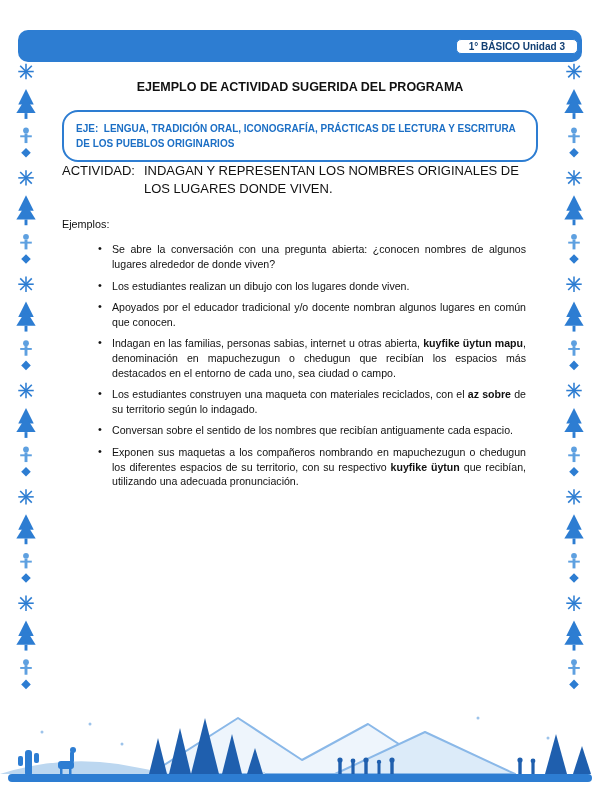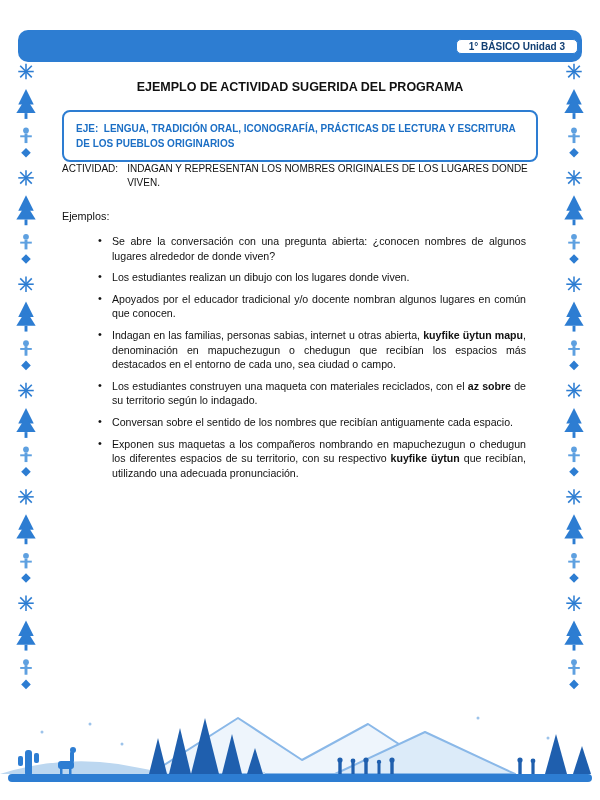--- a/index.html
+++ b/index.html
@@ -15,24 +15,24 @@
 
   
   .side-border{position:absolute;top:58px;bottom:104px;width:44px;}
   .side-border.left{left:4px;}
   .side-border.right{right:4px;}
   .side-border svg{width:100%;height:100%;}
 
   
   .content{position:absolute;left:62px;right:62px;top:80px;}
   .page-title{margin:0 0 16px;font-size:12.5px;font-weight:bold;text-align:center;color:#111;}
-  .eje-box{border:2px solid #2d7dd2;border-radius:8px;padding:9px 12px;
+  .eje-box{border:2px solid #2d7dd2;border-radius:16px;padding:9px 12px;
            color:#1c6fc5;font-weight:bold;font-size:10px;line-height:1.5;}
   .context-heading{margin:30px 0 16px;font-size:11px;font-weight:bold;color:#1c6fc5;letter-spacing:.2px;}
-  .activity{display:flex;gap:9px;font-size:10px;line-height:1.4;}
+  .activity{display:flex;gap:9px;font-size:13px;line-height:1.4;}
   .activity-label{white-space:nowrap;}
   .examples-label{margin:20px 0 12px;font-size:10.8px;}
   ul.bullets{margin:12px;padding:0 0 0 24px;list-style:none;}
   ul.bullets li{position:relative;padding-left:14px;margin-bottom:7px;
                 font-size:10.6px;line-height:1.38;text-align:justify;}
   ul.bullets li::before{content:"\2022";position:absolute;left:0;top:-1px;font-size:11px;}
   .b{font-weight:bold;}
 
   
   .footer-art{position:absolute;left:0;right:0;bottom:4px;height:92px;}

